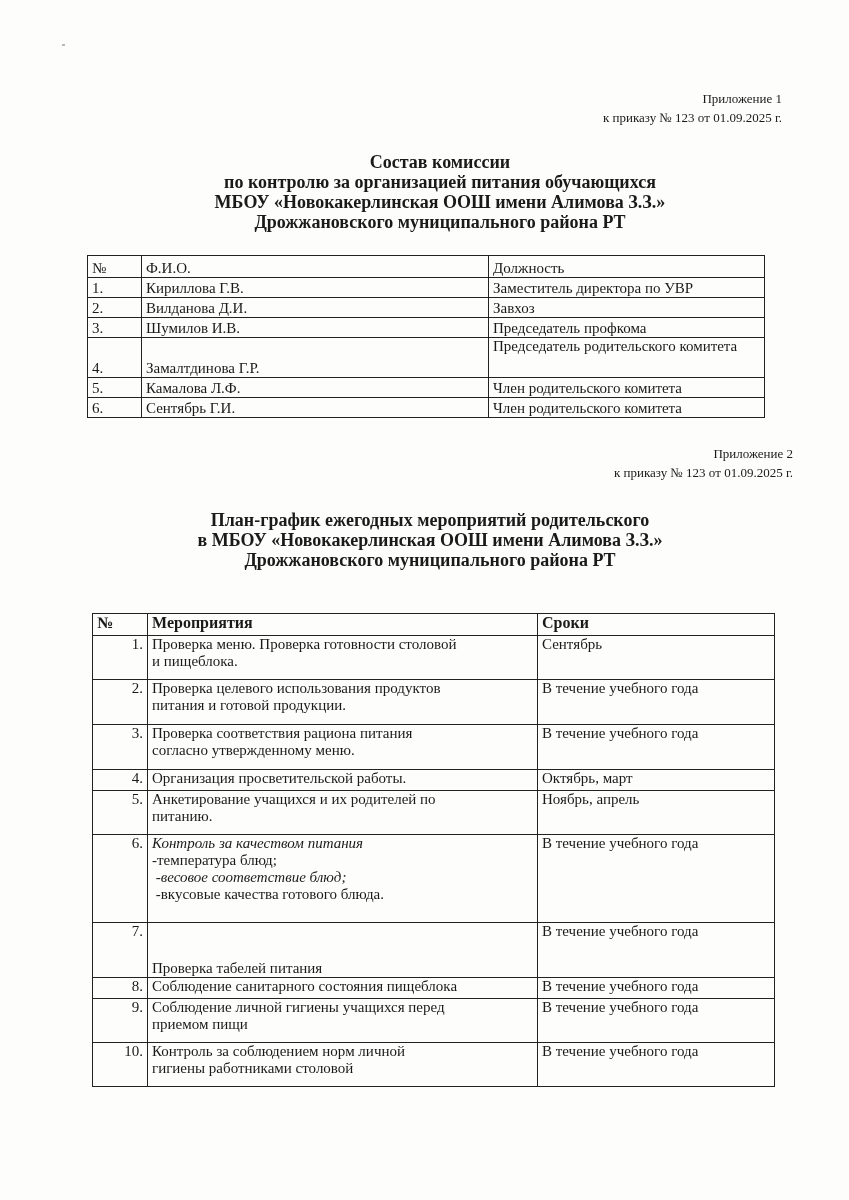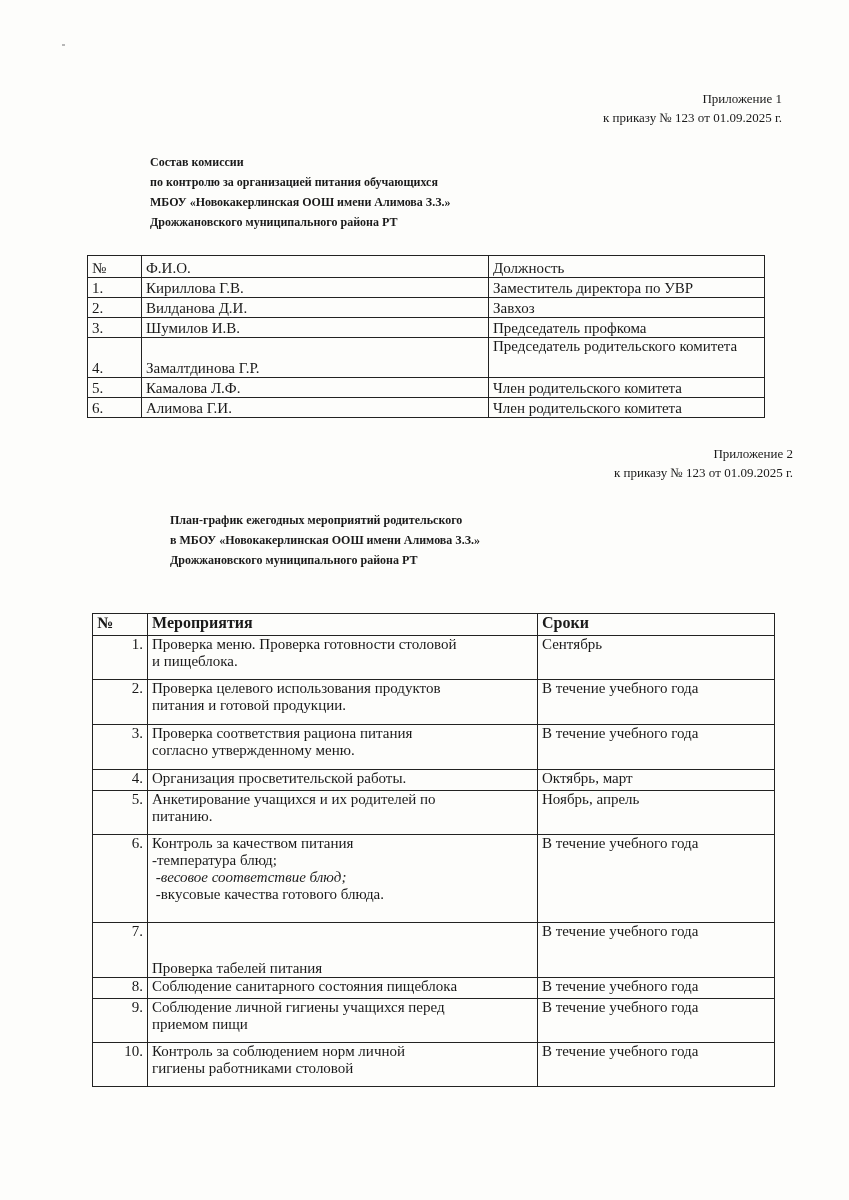--- a/index.html
+++ b/index.html
@@ -2,21 +2,21 @@
 <html><head>
 <meta charset="utf-8">
 <style>
   html, body { margin: 0; padding: 0; }
   body {
     width: 849px; height: 1200px; background: #fdfdfb; position: relative; overflow: hidden;
     font-family: "Liberation Serif", "DejaVu Serif", serif; color: #1a1a1a;
   }
   .abs { position: absolute; }
   .appendix { text-align: right; font-size: 13px; line-height: 19px; }
-  .title { font-weight: bold; font-size: 12px; line-height: 20px; }
+  .title { text-align: center; font-weight: bold; font-size: 18px; line-height: 20px; }
   table { border-collapse: collapse; position: absolute; font-size: 15px; }
   td, th { border: 1.3px solid #222; padding: 0 4px; vertical-align: top; text-align: left; font-weight: normal; line-height: 17px; }
   .t1 td { vertical-align: bottom; }
   .t2 th { font-weight: bold; font-size: 16px; }
   .t2 td.num { text-align: right; padding-right: 4px; }
   .lines span { display: block; }
   .mark { position: absolute; width: 3px; height: 2px; background: #b7b7b7; }
 </style>
 </head>
 <body>
@@ -67,21 +67,21 @@
     <td>Замалтдинова Г.Р.</td>
     <td style="vertical-align:top">Председатель родительского комитета</td>
   </tr>
   <tr style="height:20px">
     <td>5.</td>
     <td>Камалова Л.Ф.</td>
     <td>Член родительского комитета</td>
   </tr>
   <tr style="height:20px">
     <td>6.</td>
-    <td>Алимова Г.И.</td>
+    <td>Сентябрь Г.И.</td>
     <td>Член родительского комитета</td>
   </tr>
 </tbody>
   </table>
 
 <div class="abs appendix" style="right:56px; top:444px;">
   <div>Приложение 2</div>
   <div>к приказу № 123 от 01.09.2025 г.</div>
 </div>
 
@@ -140,21 +140,21 @@
         <td class="num">5.</td>
         <td class="lines">
           <span style="white-space: pre;">Анкетирование учащихся и их родителей по</span>
           <span style="white-space: pre;">питанию.</span>
         </td>
         <td>Ноябрь, апрель</td>
       </tr>
       <tr style="height: 88px;">
         <td class="num">6.</td>
         <td class="lines">
-          <span style="white-space: pre;">Контроль за качеством питания</span>
+          <span style="white-space: pre; font-style: italic;">Контроль за качеством питания</span>
           <span style="white-space: pre;">-температура блюд;</span>
           <span style="white-space: pre; font-style: italic;"> -весовое соответствие блюд;</span>
           <span style="white-space: pre;"> -вкусовые качества готового блюда.</span>
         </td>
         <td>В течение учебного года</td>
       </tr>
       <tr style="height: 21px;">
         <td class="num">7.</td>
         <td class="lines">
           <span style="white-space: pre; margin-top: 37px;">Проверка табелей питания</span>

